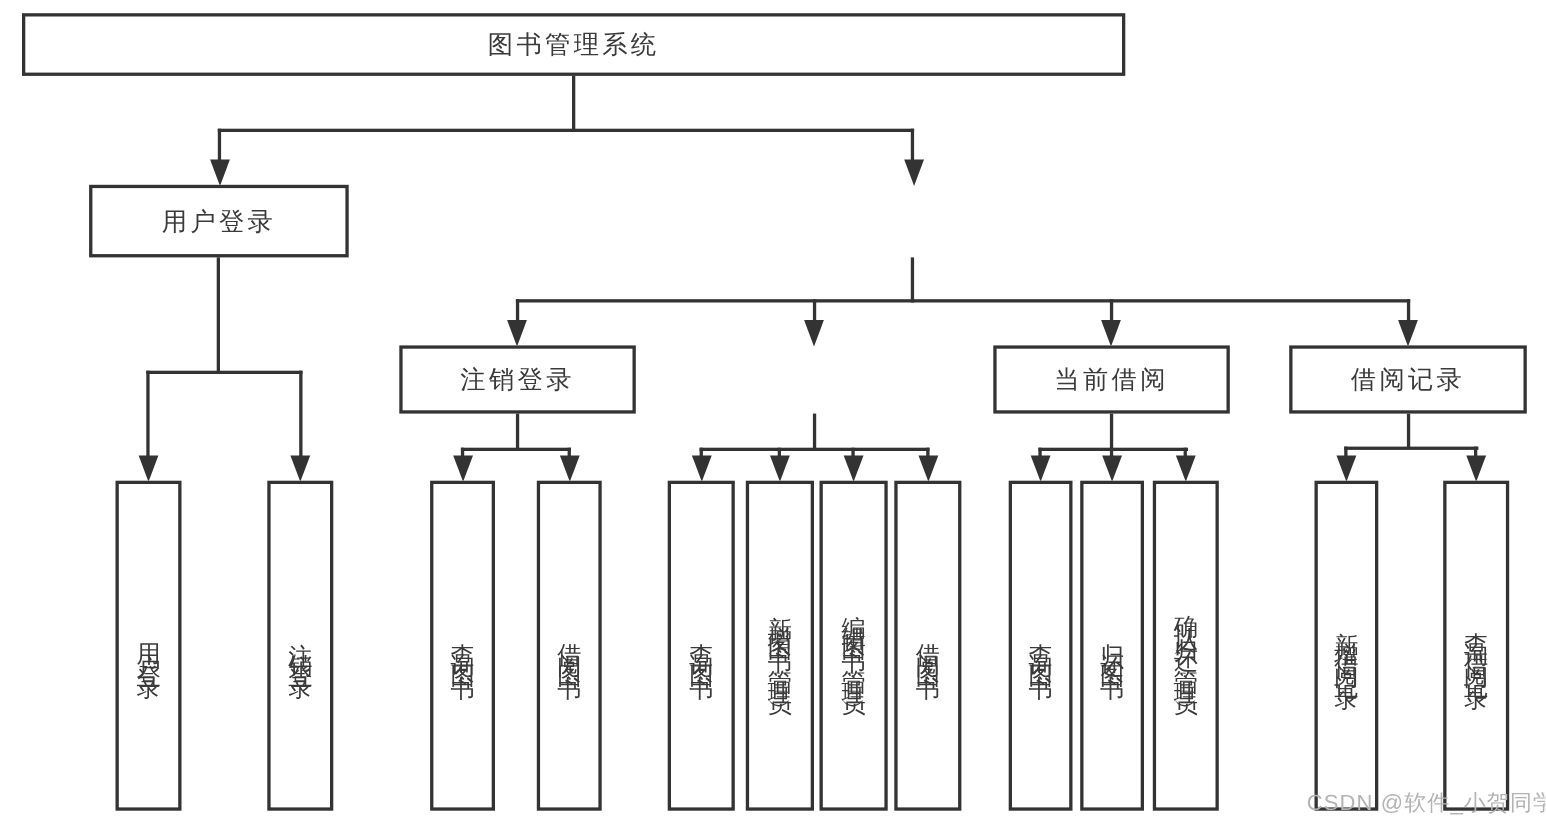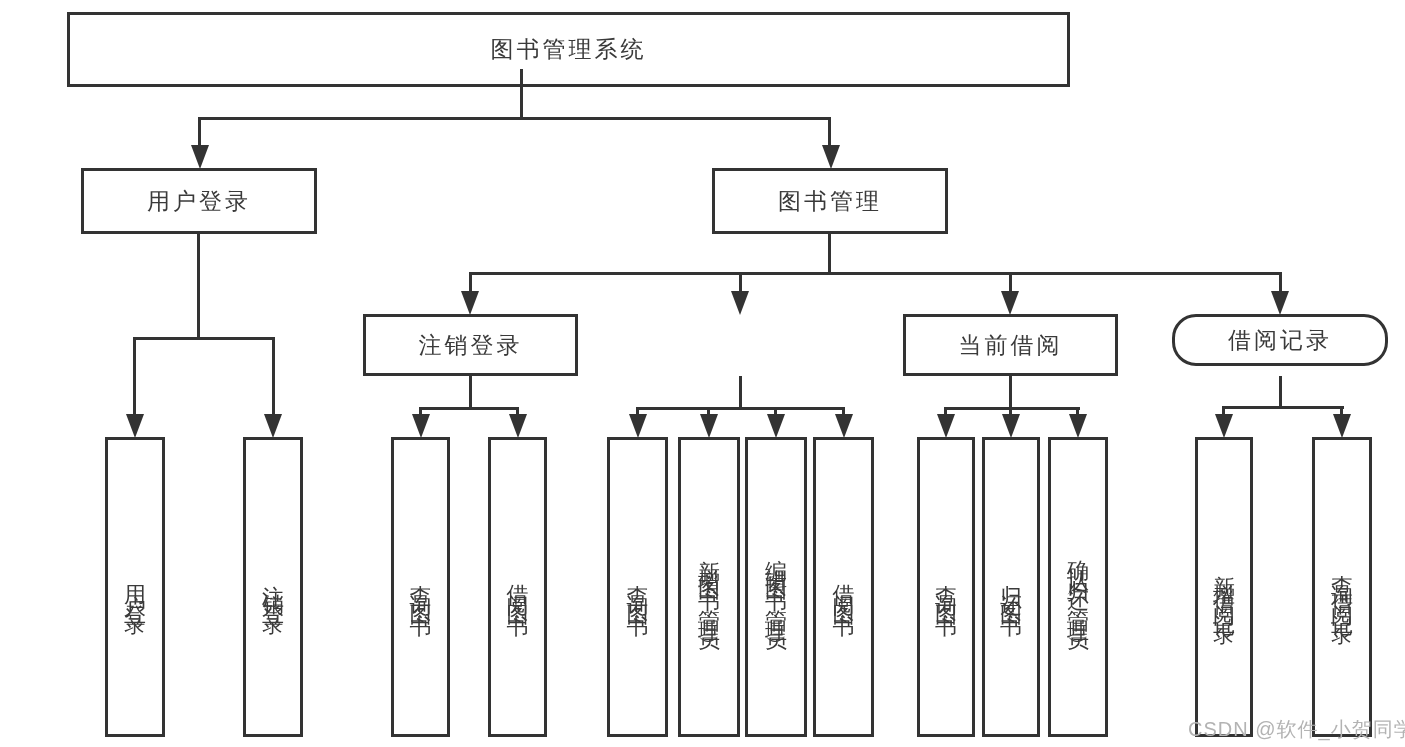--- a/index.html
+++ b/index.html
@@ -55,36 +55,33 @@
     letter-spacing:1px;
     color:var(--watermark);
     white-space:nowrap;
   }
 </style>
 </head>
 <body>
 
 <div class="stage">
 
-  <div class="box hbox" style="left:20px;top:12px;width:1003px;height:75px;margin-left:47px;">
+  <div class="box hbox" style="left:20px;top:12px;width:1003px;height:57px;">
     <span>图书管理系统</span>
   </div>
 
   <div class="line" style="left:520px;top:69px;width:3px;height:50px;"></div>
   <div class="line" style="left:198px;top:117px;width:633px;height:3px;"></div>
   <div class="line" style="left:198px;top:117px;width:3px;height:30px;"></div>
   <div class="arr" style="left:191px;top:145px;"></div>
   <div class="line" style="left:828px;top:117px;width:3px;height:30px;"></div>
   <div class="arr" style="left:822px;top:145px;"></div>
 
   <div class="box hbox" style="left:81px;top:168px;width:236px;height:66px;">
     <span>用户登录</span>
-  </div>
-  <div class="box hbox" style="left:712px;top:168px;width:236px;height:66px;">
-    <span>图书管理</span>
   </div>
 
   <div class="line" style="left:197px;top:234px;width:3px;height:106px;"></div>
   <div class="line" style="left:133px;top:337px;width:142px;height:3px;"></div>
   <div class="line" style="left:133px;top:337px;width:3px;height:79px;"></div>
   <div class="arr" style="left:126px;top:414px;"></div>
   <div class="line" style="left:272px;top:337px;width:3px;height:79px;"></div>
   <div class="arr" style="left:264px;top:414px;"></div>
 
   <div class="line" style="left:828px;top:234px;width:3px;height:41px;"></div>
@@ -97,21 +94,21 @@
   <div class="arr" style="left:1001px;top:291px;"></div>
   <div class="line" style="left:1279px;top:272px;width:3px;height:20px;"></div>
   <div class="arr" style="left:1271px;top:291px;"></div>
 
   <div class="box hbox" style="left:363px;top:314px;width:215px;height:62px;">
     <span>注销登录</span>
   </div>
   <div class="box hbox" style="left:903px;top:314px;width:215px;height:62px;justify-content:center;">
     <span>当前借阅</span>
   </div>
-  <div class="box hbox" style="left:1172px;top:314px;width:216px;height:52px;border-radius:24px;">
+  <div class="box hbox" style="left:1172px;top:314px;width:216px;height:62px;">
     <span>借阅记录</span>
   </div>
 
   <div class="line" style="left:469px;top:376px;width:3px;height:34px;"></div>
   <div class="line" style="left:419px;top:407px;width:100px;height:3px;"></div>
   <div class="line" style="left:419px;top:407px;width:3px;height:9px;"></div>
   <div class="arr" style="left:412px;top:414px;"></div>
   <div class="line" style="left:516px;top:407px;width:3px;height:9px;"></div>
   <div class="arr" style="left:509px;top:414px;"></div>
 

